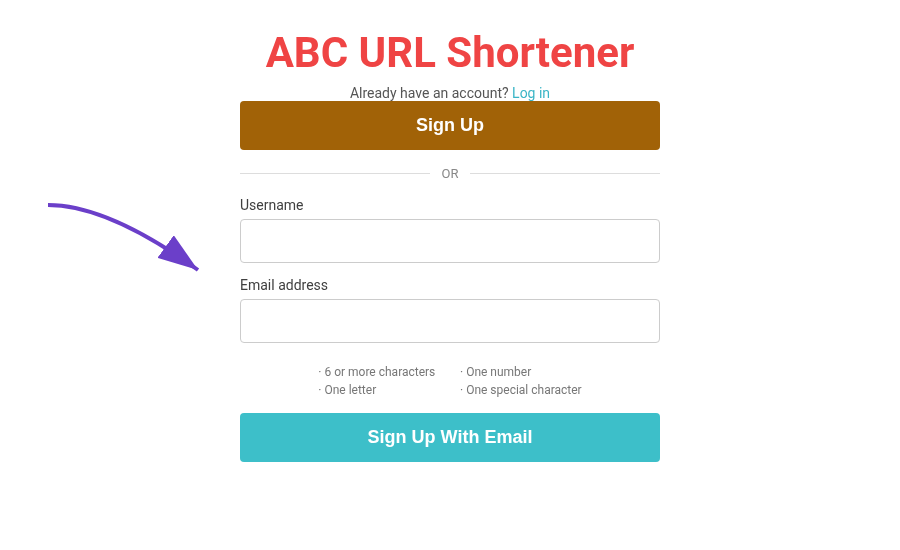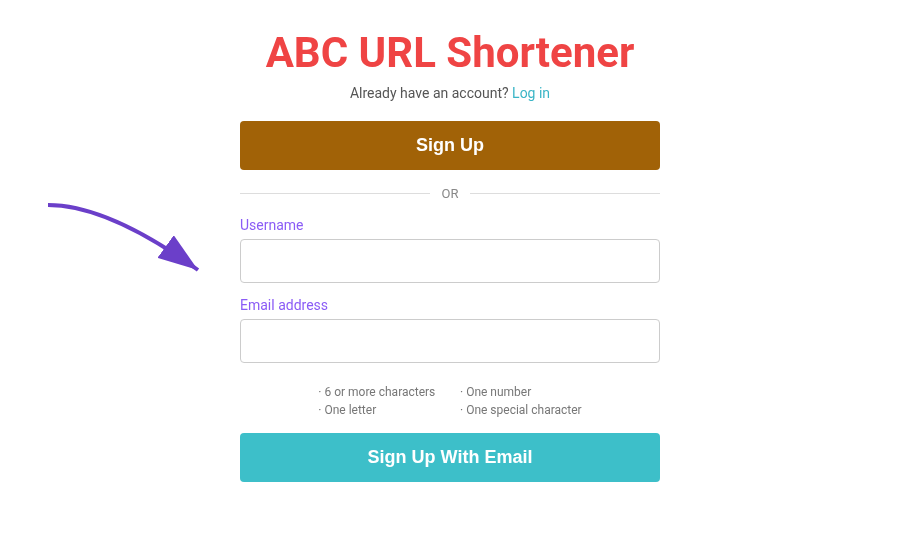--- a/index.html
+++ b/index.html
@@ -27,21 +27,20 @@
     .app-title {
       font-size: 42px;
       font-weight: 700;
       color: #ef4444;
       margin-bottom: 8px;
     }
 
     .login-prompt {
       font-size: 14px;
       color: #555555;
-      margin-bottom: 20px;
     }
 
     .login-link {
       color: #3ab5c6;
       text-decoration: none;
       cursor: pointer;
     }
 
     .form-card {
       width: 420px;
@@ -83,21 +82,21 @@
     }
 
     .form-group {
       width: 100%;
       margin-bottom: 14px;
     }
 
     .form-label {
       display: block;
       font-size: 14px;
-      color: #8b5cf6;
+      color: #404040;
       margin-bottom: 6px;
     }
 
     .form-input {
       width: 100%;
       height: 44px;
       border: 1.5px solid #cccccc;
       border-radius: 4px;
       padding: 0 12px;
       font-size: 14px;

